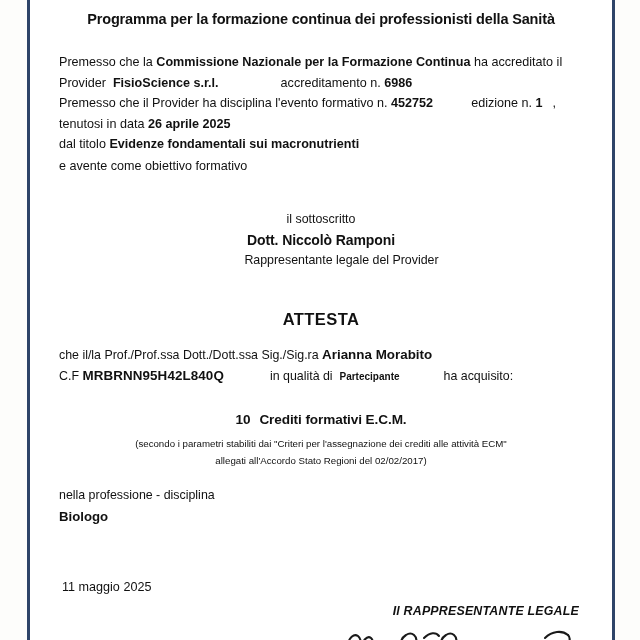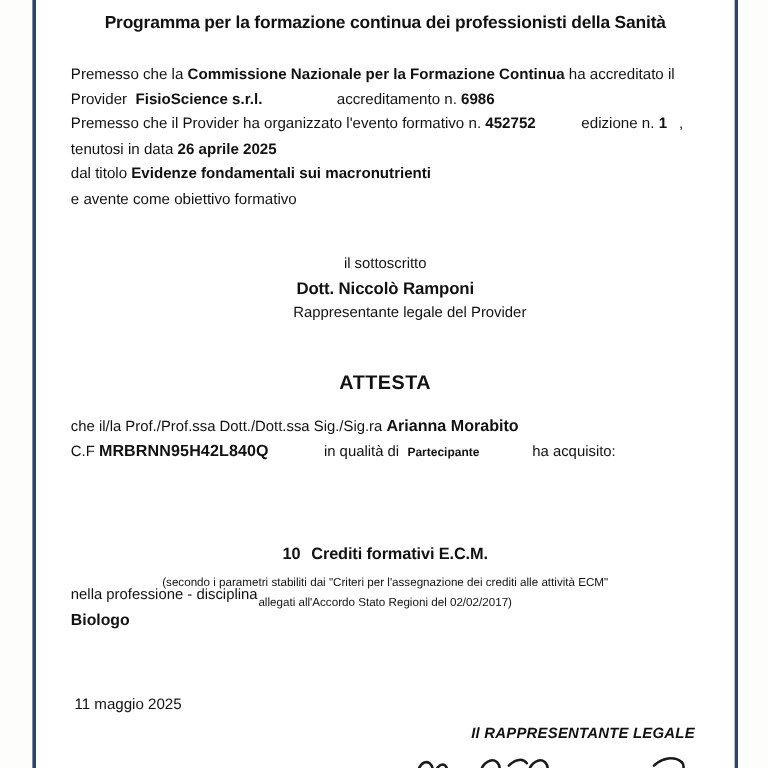--- a/index.html
+++ b/index.html
@@ -136,21 +136,20 @@
     position: absolute;
     left: 0;
     right: 0;
     top: 412px;
     text-align: center;
   }
   .credits .main {
     font-size: 13.6px;
     font-weight: bold;
     letter-spacing: -0.1px;
-    margin-top: 42px;
   }
   .credits .main .num { margin-right: 9px; }
   .credits .note {
     font-size: 9.7px;
     line-height: 17px;
     margin-top: 8px;
   }
 
   .profession {
     position: absolute;
@@ -203,21 +202,21 @@
   <div class="sheet">
     <div class="content">
 
       <div class="title">Programma per la formazione continua dei professionisti della Sanità</div>
 
       <div class="body-block">
         <div class="ln"><span>Premesso che la </span><span class="b">Commissione Nazionale per la Formazione Continua</span><span> ha accreditato il</span></div>
 
         <div class="ln"><span>Provider  </span><span class="b">FisioScience s.r.l.</span><span class="sp-lg"></span><span>accreditamento n. </span><span class="b">6986</span></div>
 
-        <div class="ln"><span>Premesso che il Provider ha organizzato l'evento formativo n. </span><span class="b">452752</span><span class="sp-md"></span><span>edizione n. </span><span class="b">1</span><span class="sp-sm"></span><span>,</span></div>
+        <div class="ln"><span>Premesso che il Provider ha disciplina l'evento formativo n. </span><span class="b">452752</span><span class="sp-md"></span><span>edizione n. </span><span class="b">1</span><span class="sp-sm"></span><span>,</span></div>
 
         <div class="ln"><span>tenutosi in data </span><span class="b">26 aprile 2025</span></div>
 
         <div class="ln"><span>dal titolo </span><span class="b">Evidenze fondamentali sui macronutrienti</span></div>
       </div>
 
       <div class="objective">e avente come obiettivo formativo</div>
 
       <div class="signatory">
         <div class="sott">il sottoscritto</div>

